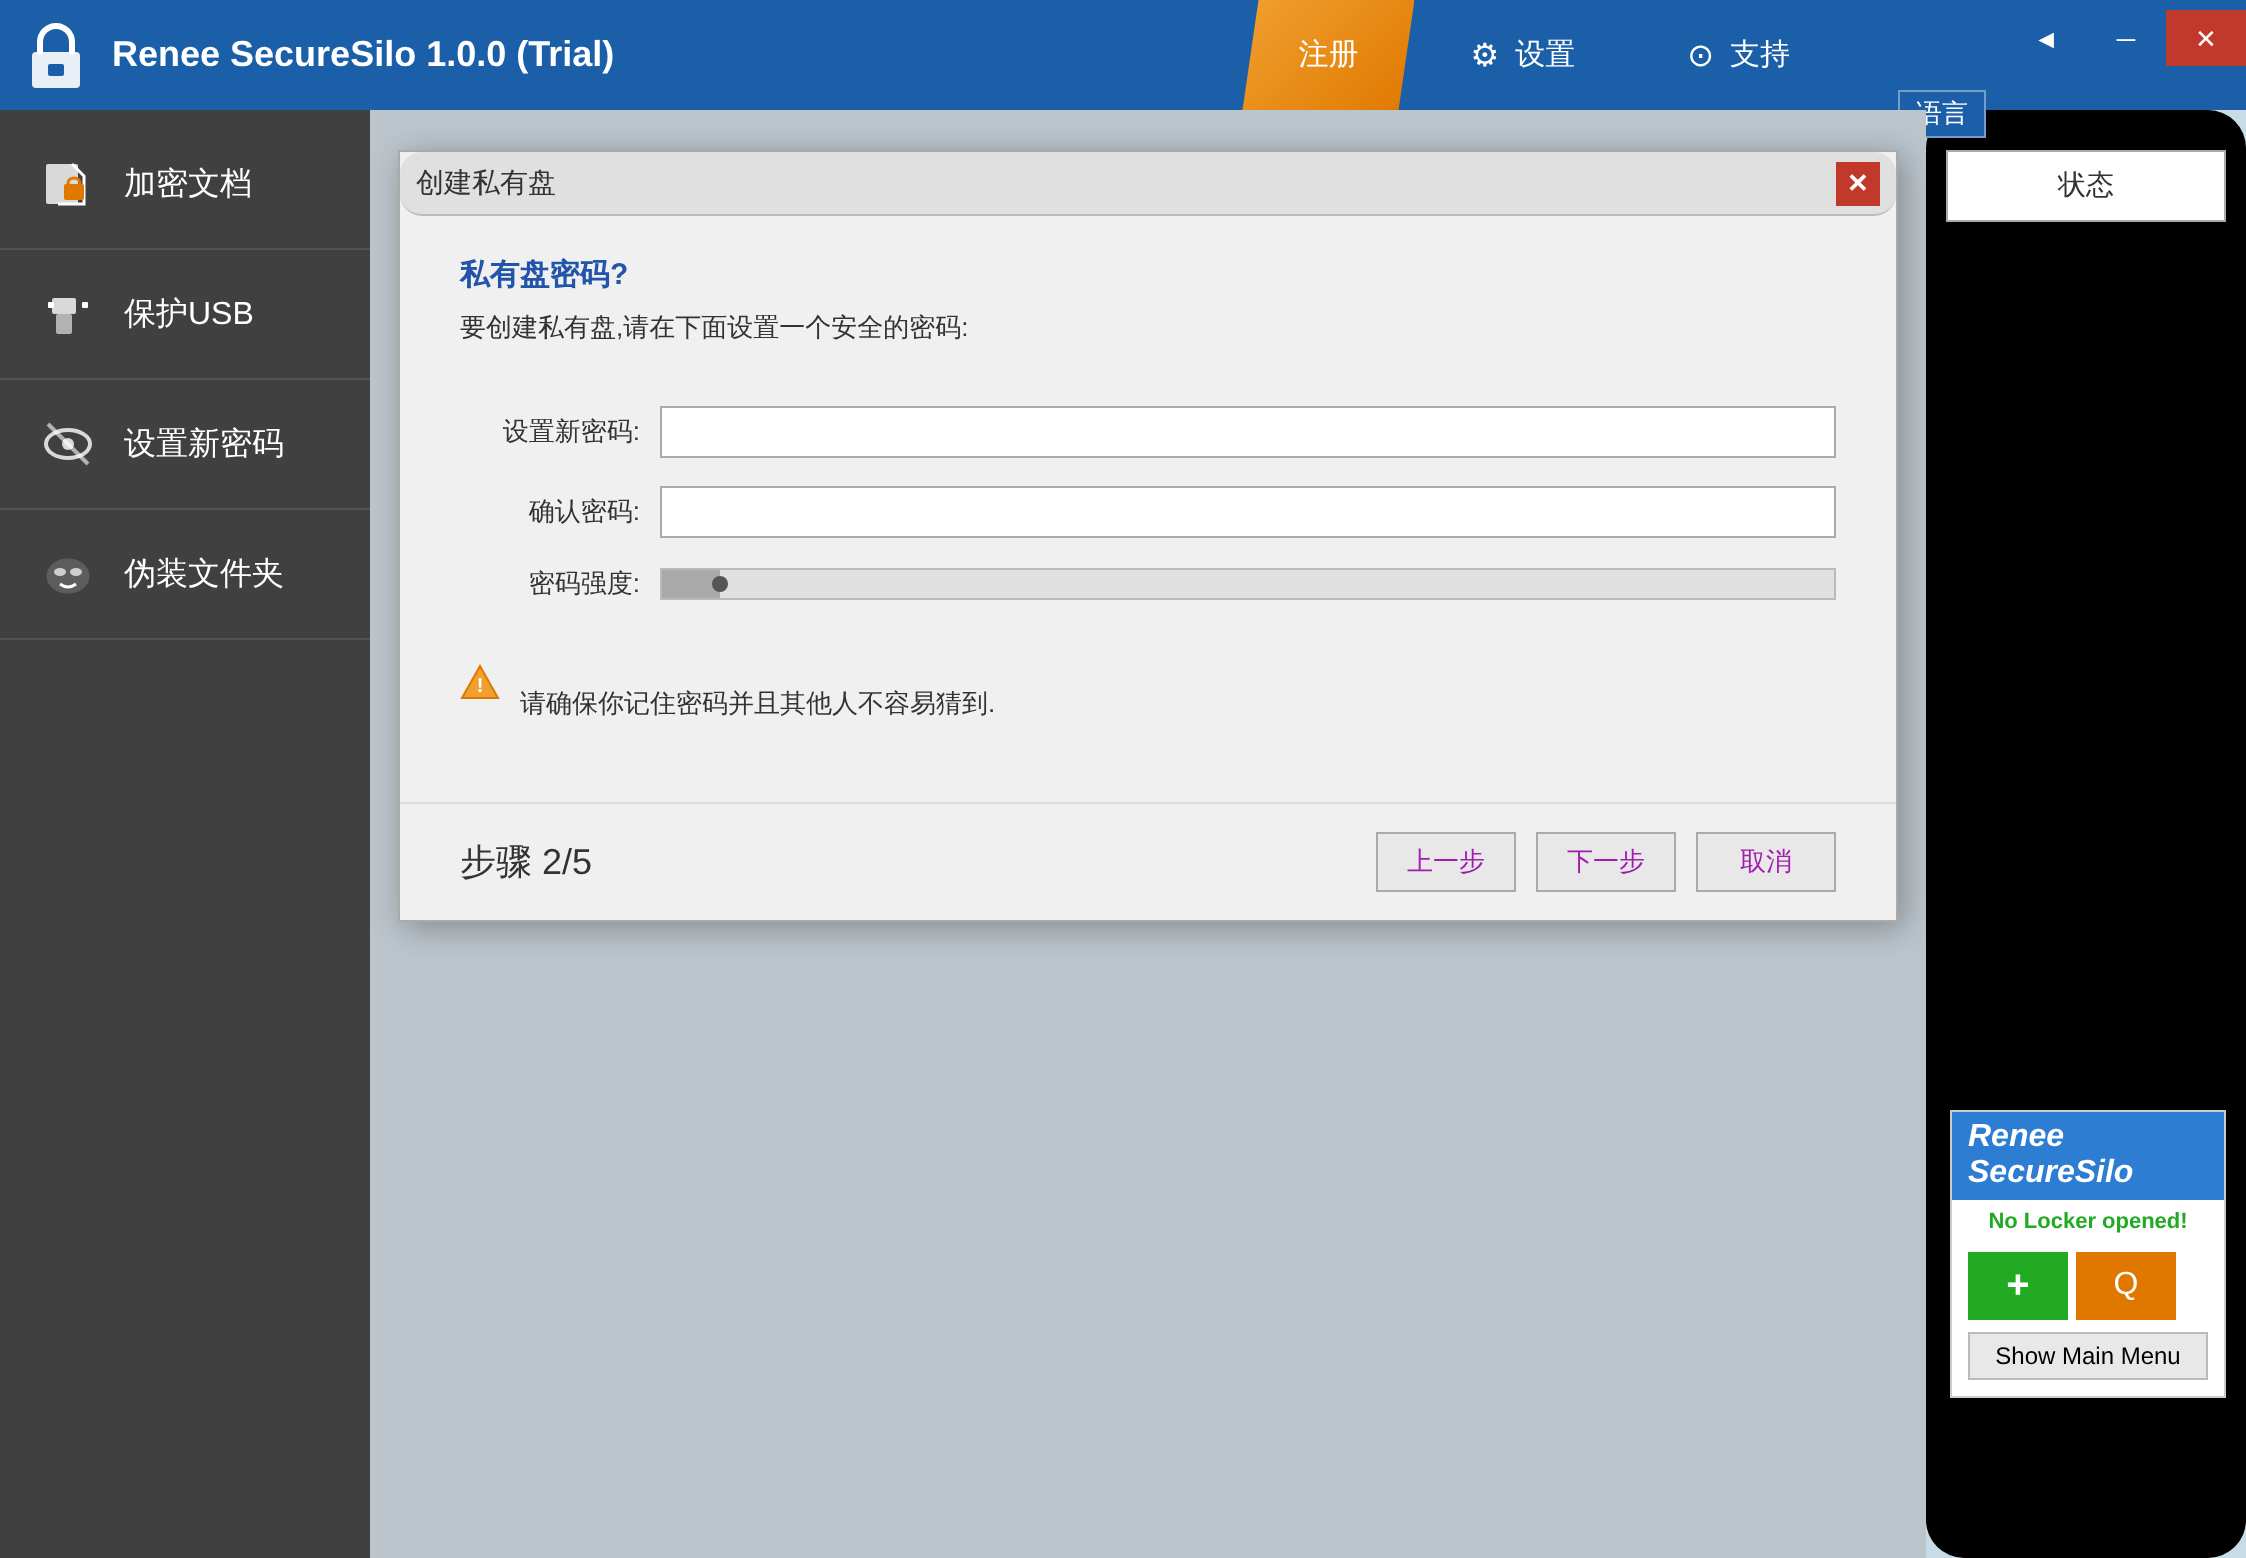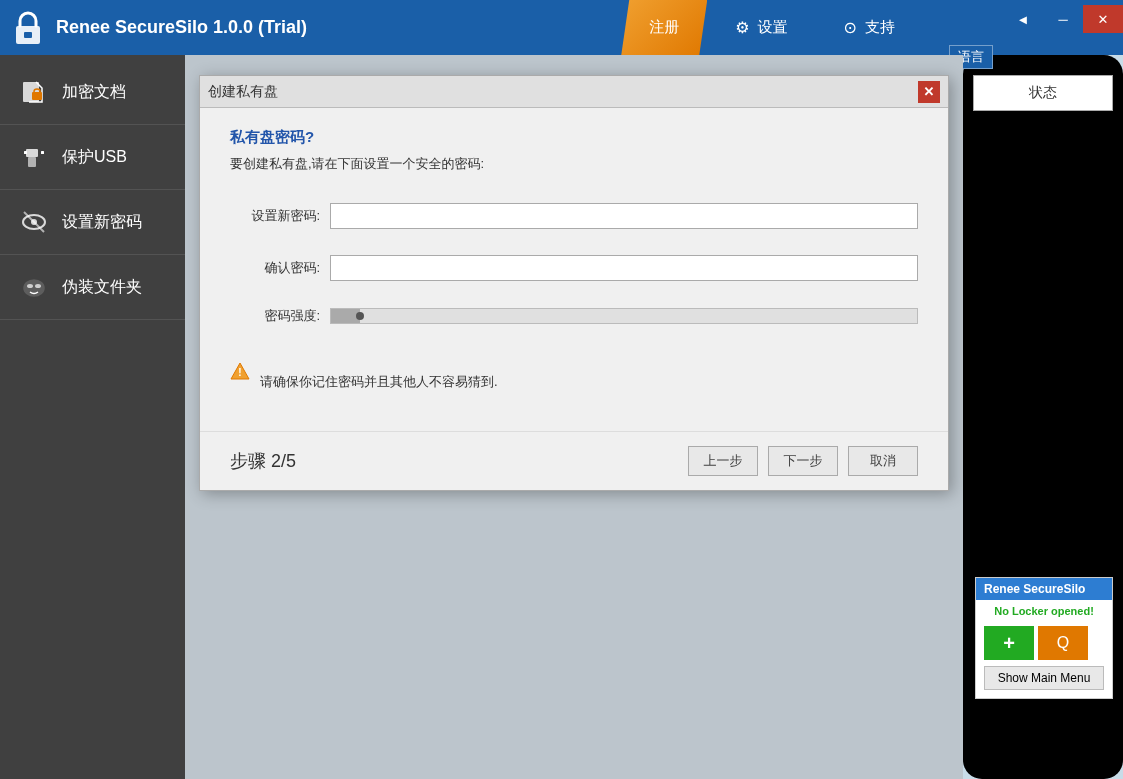--- a/index.html
+++ b/index.html
@@ -161,23 +161,24 @@
       right: 10px;
       bottom: 80px;
       width: 138px;
       background: white;
       border: 1px solid #ccc;
       box-shadow: 2px 2px 8px rgba(0,0,0,0.2);
     }
     .tray-popup-title {
       background: #2d7dd2;
       color: white;
-      font-size: 12px;
+      font-size: 16px;
       padding: 4px 8px;
       font-weight: bold;
+      font-style: italic;
     }
     .tray-no-locker {
       color: #22aa22;
       font-size: 11px;
       text-align: center;
       padding: 5px 4px;
       font-weight: bold;
     }
     .tray-buttons {
       display: flex;
@@ -240,20 +241,21 @@
       box-shadow: 3px 3px 15px rgba(0,0,0,0.3);
     }
     .dialog-titlebar {
       background: #e0e0e0;
       height: 32px;
       display: flex;
       align-items: center;
       justify-content: space-between;
       padding: 0 8px;
       border-bottom: 1px solid #bbb;
+      border-radius: 11px;
     }
     .dialog-title-text {
       font-size: 14px;
       color: #333;
     }
     .dialog-close-btn {
       width: 22px;
       height: 22px;
       background: #c0392b;
       color: white;
@@ -277,21 +279,21 @@
     }
     .dialog-subtitle {
       font-size: 13px;
       color: #333;
       margin-bottom: 30px;
     }
 
     .form-row {
       display: flex;
       align-items: center;
-      margin-bottom: 26px;
+      margin-bottom: 14px;
     }
     .form-label {
       width: 90px;
       text-align: right;
       font-size: 13px;
       color: #333;
       margin-right: 10px;
       flex-shrink: 0;
     }
     .form-input {
@@ -363,21 +365,21 @@
       gap: 10px;
     }
     .footer-btn {
       min-width: 70px;
       height: 30px;
       background: #e8e8e8;
       border: 1px solid #aaa;
       font-size: 13px;
       cursor: pointer;
       padding: 0 14px;
-      color: #404040;
+      color: #a21caf;
     }
   </style>
 </head>
 <body>
 
 <div class="title-bar">
 
   <svg class="title-bar-logo" viewBox="0 0 36 36" fill="none">
     <rect x="6" y="16" width="24" height="18" rx="2" fill="white" opacity="0.9"></rect>
     <path d="M10 16V11a8 8 0 0116 0v5" stroke="white" stroke-width="3" fill="none" stroke-linecap="round"></path>

